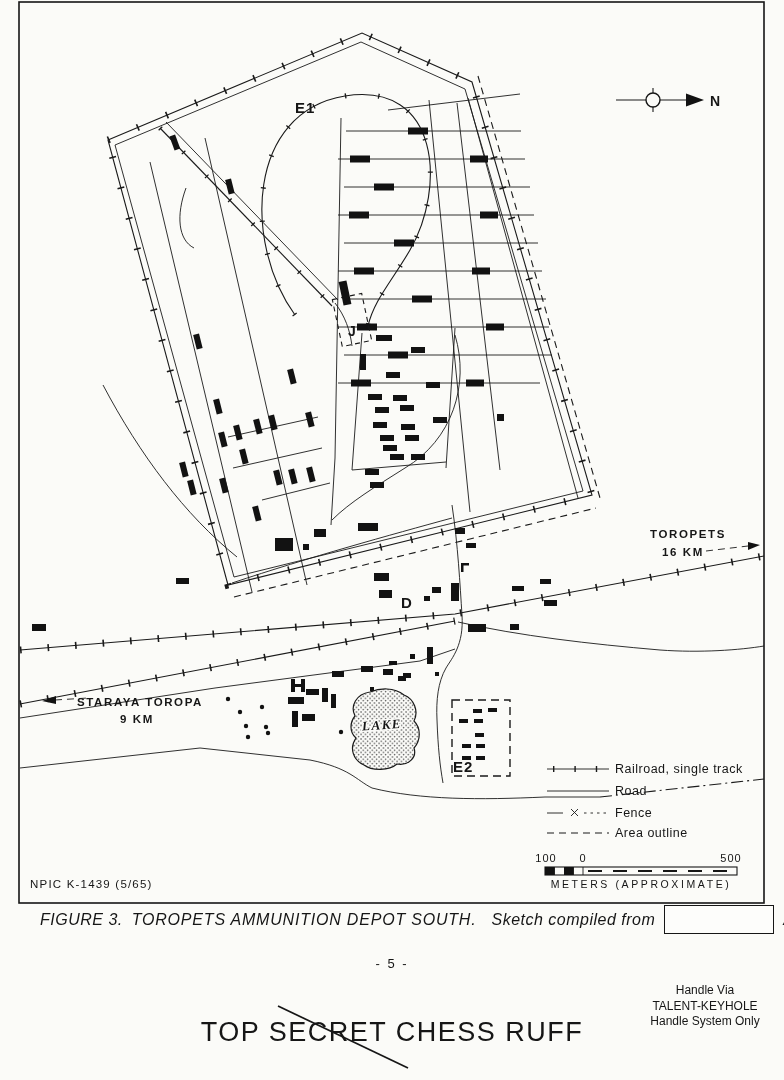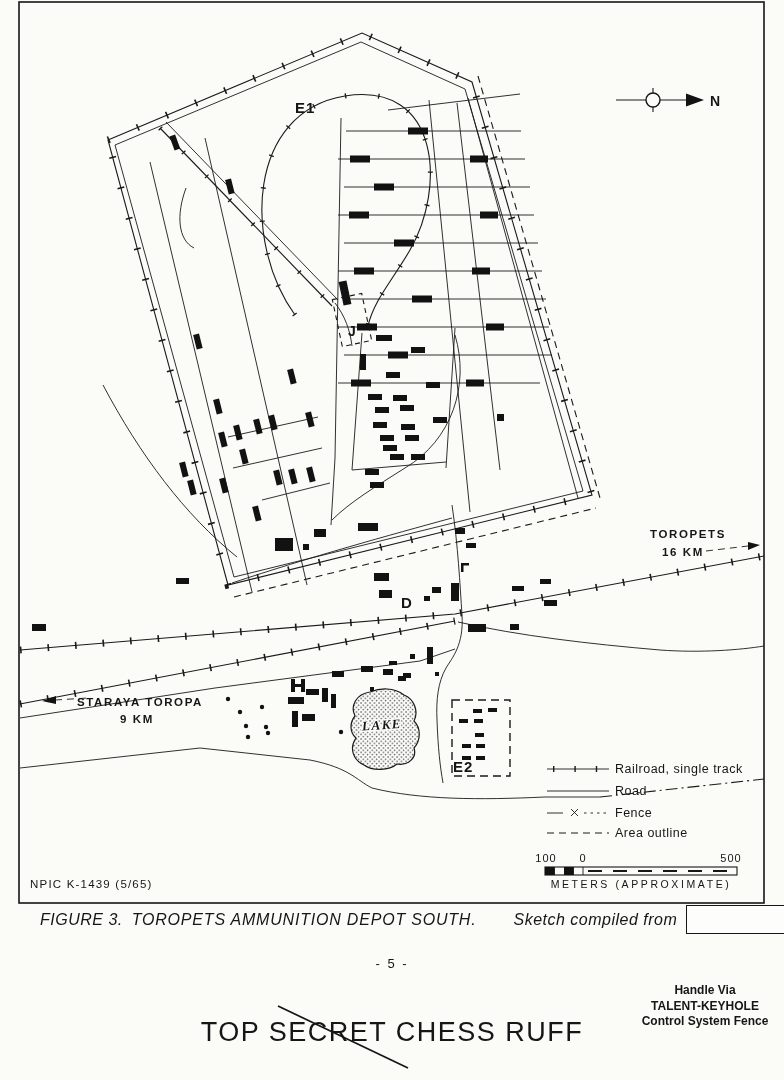--- a/index.html
+++ b/index.html
@@ -25,21 +25,21 @@
   .tunits{font-size:10.5px;letter-spacing:2.6px;}
   .tcred{font-size:11.5px;letter-spacing:1.2px;}
   .tlake{font-family:"Liberation Serif",serif;font-style:italic;font-weight:bold;font-size:13px;
          letter-spacing:1.5px;stroke:#fbfbf8;stroke-width:3px;paint-order:stroke;}
   .caption{position:absolute;left:40px;top:905px;width:734px;display:flex;align-items:center;gap:9px;
            font-style:italic;font-size:16px;letter-spacing:0.5px;white-space:nowrap;}
   .redaction{width:108px;height:27px;border:1.7px solid #161616;flex:none;background:#fdfdfb;}
   .pagenum{position:absolute;left:348px;top:956px;width:88px;text-align:center;
            font-size:13px;letter-spacing:2px;}
   .handling{position:absolute;left:626px;top:983px;width:158px;text-align:center;
-            font-size:12px;line-height:15.5px;font-weight:bold;}
+            font-size:12px;line-height:15.5px;}
   .classif{position:absolute;left:0;top:1017px;width:784px;text-align:center;
            font-size:27px;letter-spacing:1.5px;}
 </style>
 </head>
 <body>
 
 <svg viewBox="0 0 784 1080" width="784" height="1080">
   <defs>
     <pattern id="stip" width="4.5" height="4.5" patternUnits="userSpaceOnUse">
       <circle cx="1" cy="1" r="0.75" fill="#3a3a3a"></circle>
@@ -303,26 +303,26 @@
   </g>
 
   <g>
     <line x1="278" y1="1006" x2="408" y2="1068" stroke="#161616" stroke-width="1.7"></line>
   </g>
 </svg>
 
 <div class="caption">
   <span>FIGURE 3.</span>
   <span style="letter-spacing:0.8px;font-style:italic;">TOROPETS AMMUNITION DEPOT SOUTH.</span>
-  <span style="margin-left:28px;text-align:center;">Sketch compiled from</span>
+  <span style="margin-left:6px;text-align:center;">Sketch compiled from</span>
   <span class="redaction"></span>
   <span>August 1964.</span>
 </div>
 
 <div class="pagenum">- 5 -</div>
 
 <div class="handling">
   <div>Handle Via</div>
   <div>TALENT-KEYHOLE</div>
-  <div>Control System Fence</div>
+  <div>Handle System Only</div>
 </div>
 
 <div class="classif">TOP SECRET CHESS RUFF</div>
 
 </body></html>

